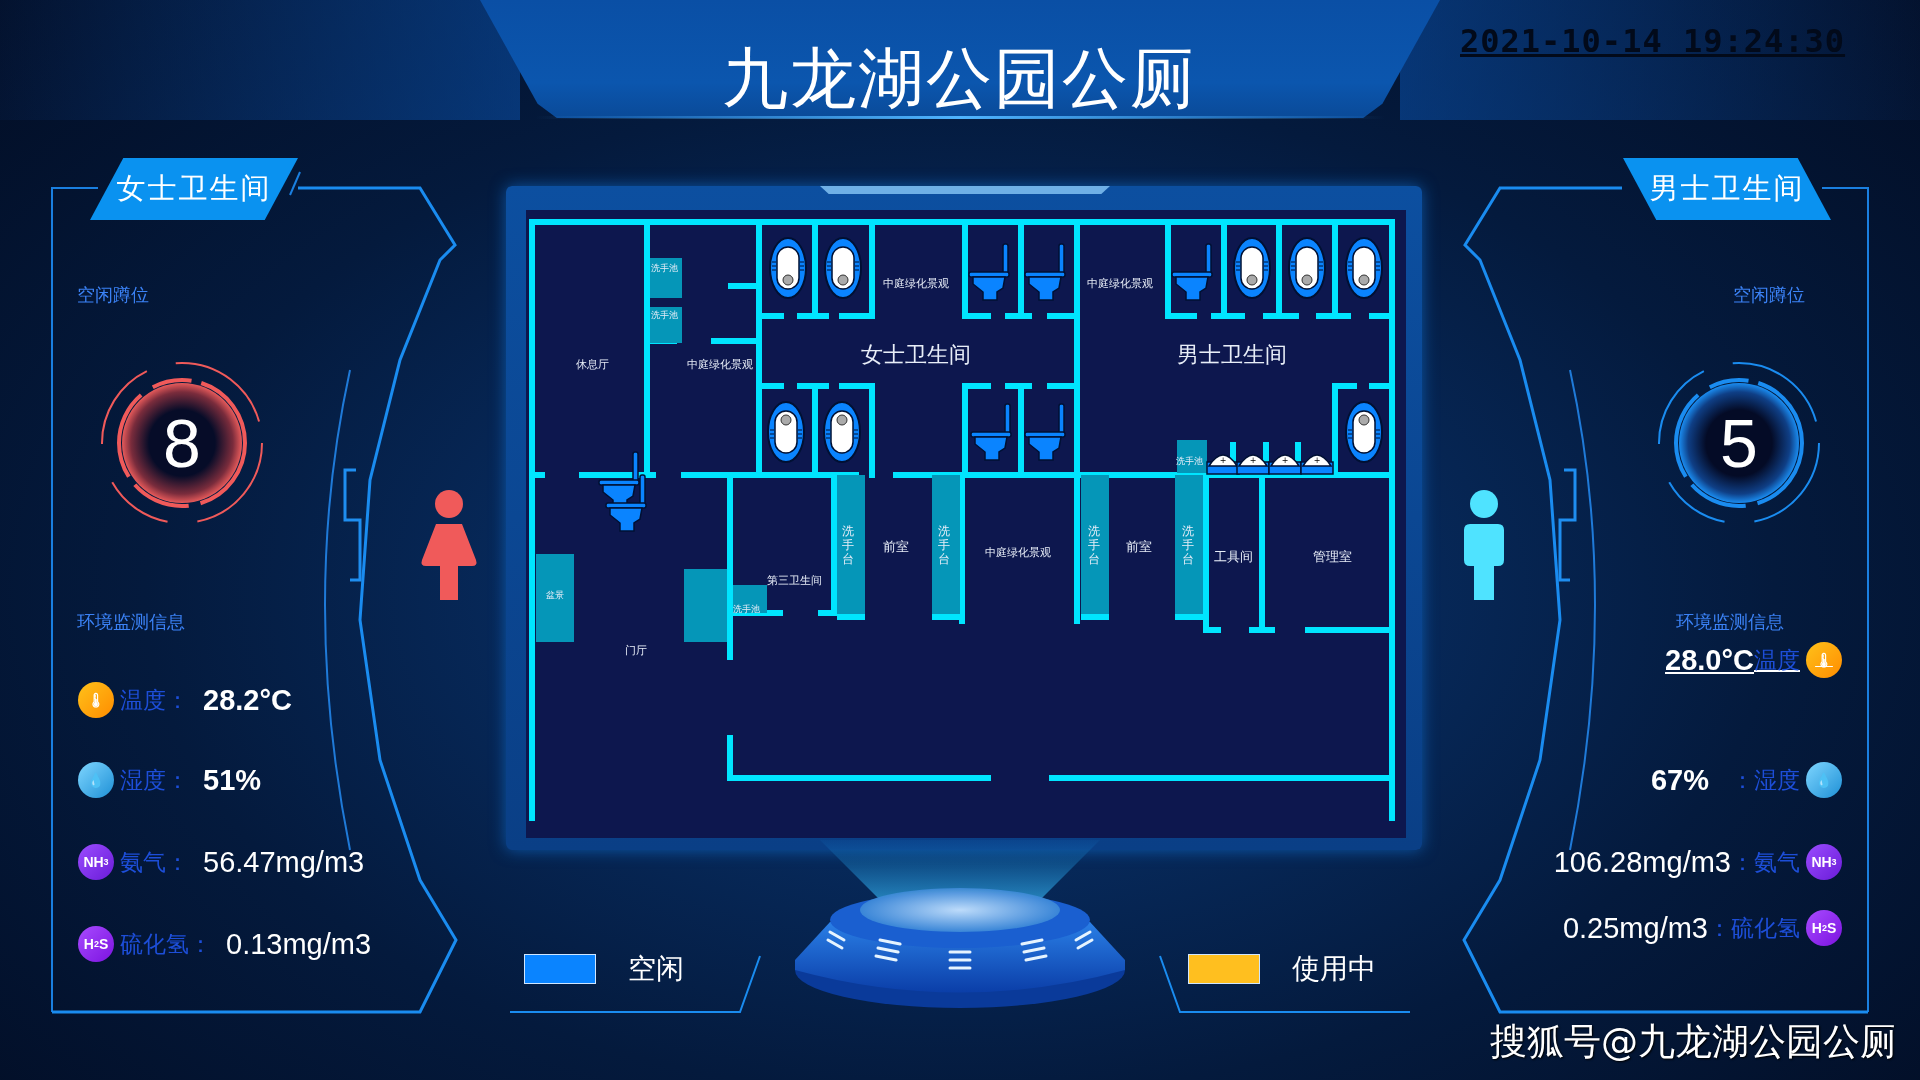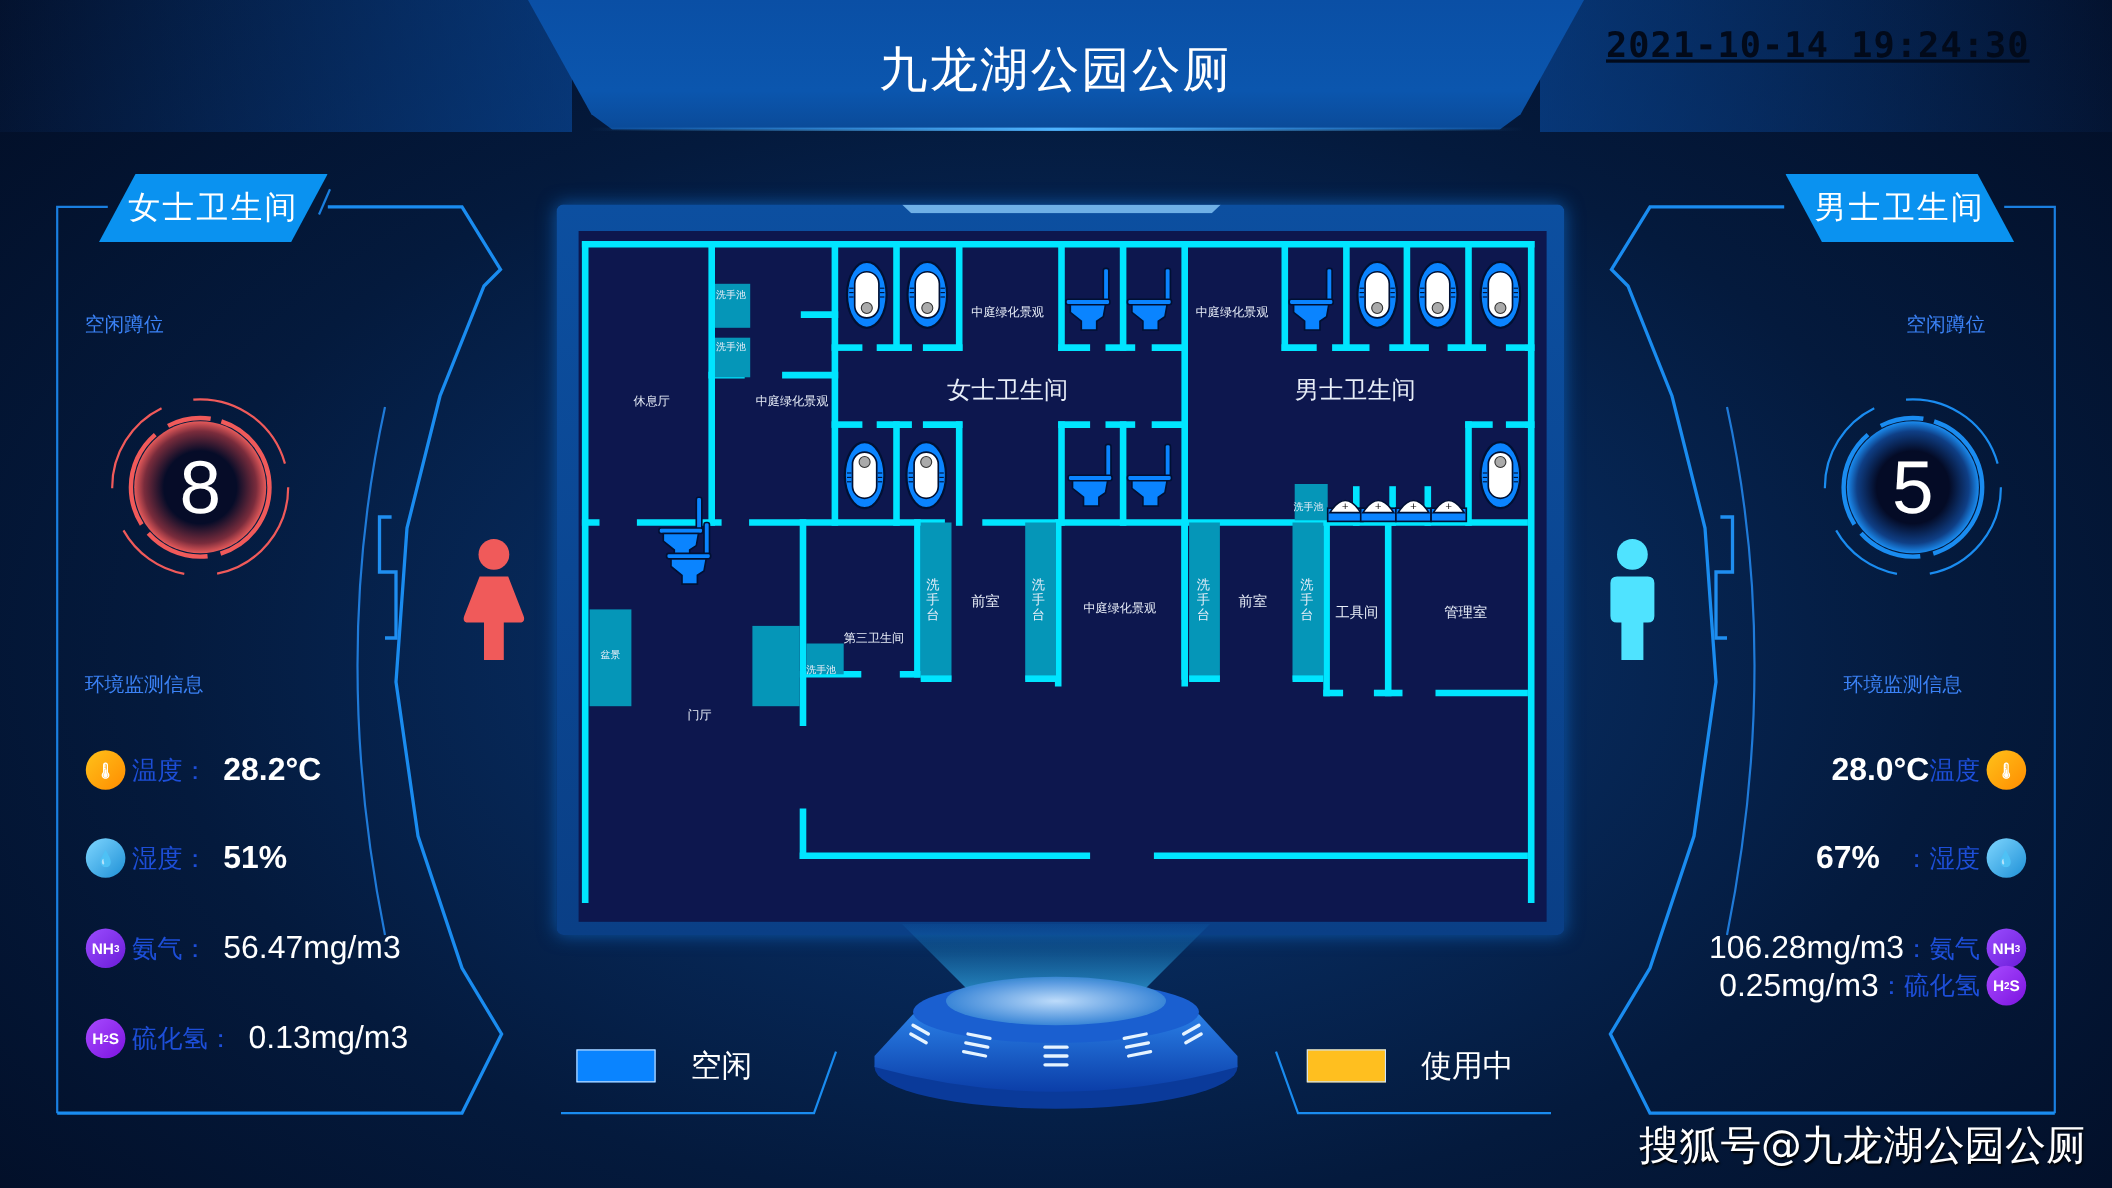--- a/index.html
+++ b/index.html
@@ -10,21 +10,21 @@
   .header-band{position:absolute;left:480px;top:0;width:960px;height:118px;
     background:linear-gradient(180deg,#0a4fa5 0%,#0b56ae 70%,#0a4a98 100%);
     clip-path:polygon(0 0,100% 0,94% 88%,92% 100%,8% 100%,6% 88%);}
   .header-line{position:absolute;left:535px;top:116px;width:850px;height:3px;
     background:linear-gradient(90deg,rgba(40,150,255,0) 0%,#4fb4ff 50%,rgba(40,150,255,0) 100%);}
   .header-glow-l{position:absolute;left:0;top:0;width:520px;height:120px;
     background:linear-gradient(90deg,rgba(10,40,90,0.2),rgba(10,80,170,0.55));
     clip-path:polygon(0 0,100% 0,100% 100%,0 100%);}
   .header-glow-r{position:absolute;right:0;top:0;width:520px;height:120px;
     background:linear-gradient(270deg,rgba(10,40,90,0.2),rgba(10,80,170,0.55));}
-  .title{position:absolute;left:0;width:1920px;top:34px;text-align:center;font-size:44px;
+  .title{position:absolute;left:0;width:1920px;top:34px;text-align:center;font-size:66px;
     font-weight:normal;letter-spacing:2px;color:#fff;font-family:"DejaVu Sans",sans-serif;}
   .datetime{position:absolute;left:1460px;top:22px;font-family:"DejaVu Sans Mono",monospace;
     font-size:32px;color:#020a1a;letter-spacing:1px;font-weight:bold;text-decoration:underline;}
 
   
   .panel-svg{position:absolute;top:0;left:0;}
   .tag{position:absolute;height:62px;background:#0a92f0;color:#fff;font-size:29px;
     display:flex;align-items:center;justify-content:center;letter-spacing:2px;}
   .tag.left{left:90px;top:158px;width:208px;clip-path:polygon(16% 0,100% 0,84% 100%,0 100%);}
   .tag.right{left:1623px;top:158px;width:208px;clip-path:polygon(0 0,84% 0,100% 100%,16% 100%);}
@@ -166,39 +166,39 @@
     </defs>
     <circle cx="85" cy="85" r="60" fill="url(#rg-blue)"></circle>
     <circle cx="85" cy="85" r="63" fill="none" stroke="#1a8cf0" stroke-width="4" stroke-dasharray="80 12 60 10 90 14 40 10"></circle>
     <circle cx="85" cy="85" r="80" fill="none" stroke="#1a8cf0" stroke-width="2" stroke-dasharray="110 30 70 40 90 30"></circle>
   </svg>
   <div class="num">5</div>
 </div>
 
 <div class="label" style="left:1676px;top:598px;">环境监测信息</div>
 
-<div class="env-row" style="right:78px;top:680px;">
+<div class="env-row" style="right:78px;top:640px;text-decoration:underline;">
   <span class="v bold">28.0°C</span>
   <span class="k" style="margin-right:6px;">温度</span>
   <span class="ic temp">🌡</span>
 </div>
 <div class="env-row" style="right:78px;top:760px;">
   <span class="v bold" style="margin-right:22px;">67%</span>
   <span class="k" style="margin-right:6px;">：湿度</span>
   <span class="ic hum">💧</span>
 </div>
 <div class="env-row" style="right:78px;top:842px;">
   <span class="v">106.28mg/m3</span>
   <span class="k" style="margin-right:6px;">：氨气</span>
   <span class="ic nh3">
       <span>NH</span>
       <sub>3</sub>
     </span>
 </div>
-<div class="env-row" style="right:78px;top:876px;">
+<div class="env-row" style="right:78px;top:908px;">
   <span class="v">0.25mg/m3</span>
   <span class="k" style="margin-right:6px;">：硫化氢</span>
   <span class="ic h2s">
       <span>H</span>
       <sub>2</sub>
       <span>S</span>
     </span>
 </div>
 
 <svg class="figure" style="left:1460px;top:488px;" width="48" height="115">

